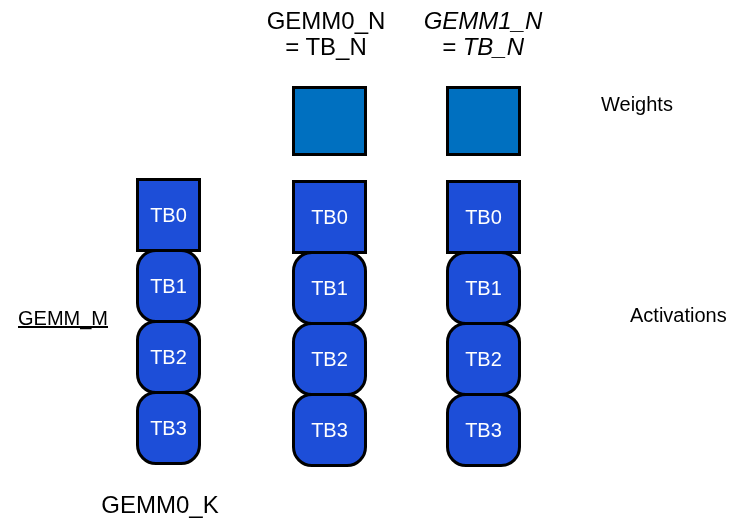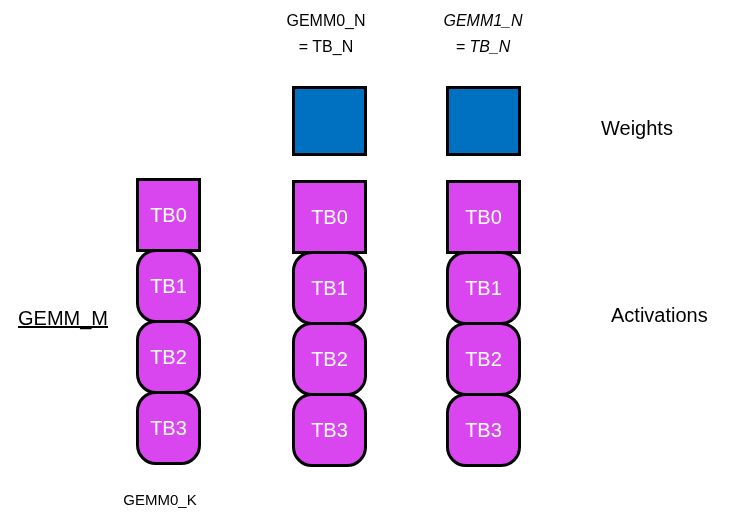--- a/index.html
+++ b/index.html
@@ -16,21 +16,21 @@
     color: #000000;
     overflow: hidden;
   }
   .abs { position: absolute; }
 
   
   .col-header {
     width: 150px;
     top: 8px;
     text-align: center;
-    font-size: 16px;
+    font-size: 24px;
     line-height: 26px;
     color: #000000;
     white-space: nowrap;
   }
 
   
   .weight-block {
     width: 75px;
     height: 70px;
     top: 86px;
@@ -40,21 +40,21 @@
   }
 
   
   .act-column {
     display: flex;
     flex-direction: column;
   }
   .tb-cell {
     width: 100%;
     height: 74px;
-    background: #d946ef;
+    background: #1d4ed8;
     border: 3px solid #000000;
     box-sizing: border-box;
     display: flex;
     align-items: center;
     justify-content: center;
     color: #ffffff;
     font-size: 20px;
   }
   .tb-cell + .tb-cell { margin-top: -3px; border-radius: 20px; }
 
@@ -62,21 +62,21 @@
   .side-label {
     font-size: 20px;
     line-height: 25px;
     color: #000000;
     white-space: nowrap;
   }
   .bottom-label {
     width: 150px;
     top: 491px;
     text-align: center;
-    font-size: 15px;
+    font-size: 24px;
     color: #000000;
     white-space: nowrap;
   }
 </style>
 </head>
 <body>
 
 <div class="canvas">
 
   <div class="abs col-header" style="left:251px;">
@@ -105,18 +105,18 @@
   </div>
   <div class="abs act-column" style="left:446px; top:180px; width:75px;">
     <div class="tb-cell">TB0</div>
     <div class="tb-cell">TB1</div>
     <div class="tb-cell">TB2</div>
     <div class="tb-cell">TB3</div>
   </div>
 
   <div class="abs side-label" style="left:18px; top:306px;text-decoration:underline;">GEMM_M</div>
 
-  <div class="abs side-label" style="left:601px; top:116px;">Weights</div>
-  <div class="abs side-label" style="left:611px; top:303px;">Activations</div>
+  <div class="abs side-label" style="left:601px; top:92px;">Weights</div>
+  <div class="abs side-label" style="left:630px; top:303px;">Activations</div>
 
   <div class="abs bottom-label" style="left:85px;">GEMM0_K</div>
 
 </div>
 
 </body></html>

